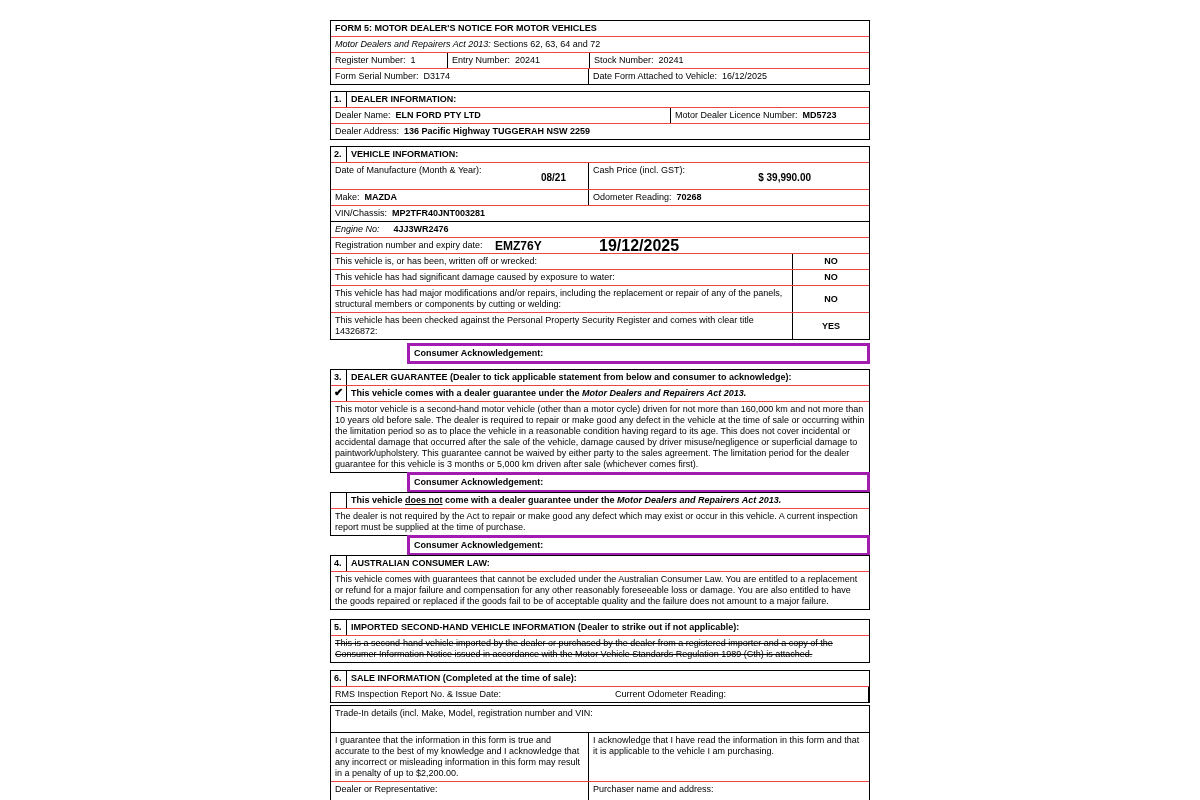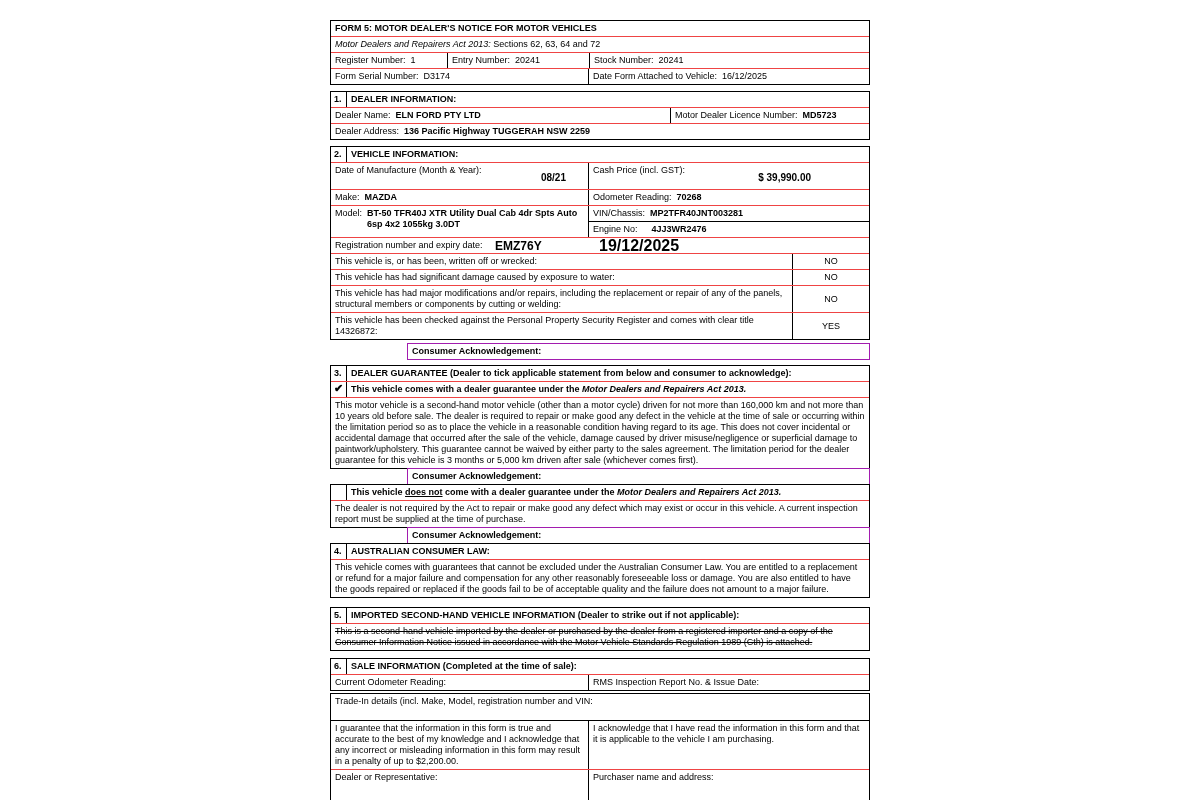--- a/index.html
+++ b/index.html
@@ -28,40 +28,40 @@
   .lbl { margin-right: 5px; }
   .val-b { font-weight: bold; }
   .vr { border-right: 1px solid #000; }
   .half-l { flex: 0 0 258px; }
   .half-r { flex: 1; }
   .gap6 { margin-top: 6px; }
   .gap7 { margin-top: 7px; }
   .gap3 { margin-top: 3px; }
   .overlap { margin-top: -1px; }
   .ack-box {
-    border: 1px solid #a21caf;
+    border: 3px solid #a21caf;
     margin-left: 77px;
     font-weight: bold;
     padding: 2px 4px;
     background: #fff;
   }
   .dom-row { min-height: 27px; }
   .dom-cell { position: relative; }
   .big-val {
     position: absolute; font-weight: bold; font-size: 10px; line-height: 15px;
   }
   .dom-val { right: 22px; top: 7px; }
   .price-val { right: 58px; top: 7px; }
   .rego-row { position: relative; min-height: 15px; }
   .rego-val { position: absolute; left: 164px; top: 2px; font-weight: bold; font-size: 12px; line-height: 12px; }
   .rego-exp { position: absolute; left: 268px; top: 2px; font-weight: bold; font-size: 16px; line-height: 12px; }
   .ans-cell {
     flex: 0 0 77px; border-left: 1px solid #000;
     display: flex; align-items: center; justify-content: center;
-    font-weight: normal;
+    font-weight: bold;
   }
   .q-text { flex: 1; padding: 2px 4px; }
   .tick-cell {
     width: 16px; flex: 0 0 16px; border-right: 1px solid #000;
     font-weight: bold; font-size: 11px; line-height: 11px;
     padding-top: 1px; text-align: center;
   }
   .stmt { flex: 1; padding: 2px 4px; font-weight: bold; }
   .para { padding: 2px 4px; }
   .stacked > .srow { display: flex; }
@@ -123,30 +123,26 @@
       <div class="cell half-r dom-cell">
         <span class="lbl">Cash Price (incl. GST):</span>
         <span class="big-val price-val">$ 39,990.00</span>
       </div>
     </div>
     <div class="row">
       <div class="cell vr half-l"><span class="lbl">Make:</span><span class="val-b">MAZDA</span></div>
       <div class="cell half-r"><span class="lbl">Odometer Reading:</span><span class="val-b">70268</span></div>
     </div>
     <div class="row">
-      <div class="cell vr half-l model-cell">
-        <span class="lbl">Model:</span>
-        <span class="mval">BT-50 TFR40J XTR Utility Dual Cab 4dr Spts Auto 6sp 4x2 1055kg 3.0DT</span>
-      </div>
       <div class="half-r stacked">
         <div class="srow">
             <div class="cell" style="flex:1;"><span class="lbl">VIN/Chassis:</span><span class="val-b">MP2TFR40JNT003281</span></div>
           </div>
         <div class="srow">
-            <div class="cell" style="flex:1;"><span class="lbl" style="margin-right:14px;">Engine No:</span><span class="val-b">4JJ3WR2476</span></div>
+            <div class="cell" style="flex:1;"><span class="lbl" style="margin-right:14px;font-style:italic;">Engine No:</span><span class="val-b">4JJ3WR2476</span></div>
           </div>
       </div>
     </div>
     <div class="row rego-row">
       <div class="cell" style="flex:1;">
         <span class="lbl">Registration number and expiry date:</span>
         <span class="rego-val">EMZ76Y</span>
         <span class="rego-exp">19/12/2025</span>
       </div>
     </div>
@@ -217,22 +213,22 @@
       <div class="para strike">This is a second-hand vehicle imported by the dealer or purchased by the dealer from a registered importer and a copy of the Consumer Information Notice issued in accordance with the Motor Vehicle Standards Regulation 1989 (Cth) is attached.</div>
     </div>
   </div>
 
   <div class="box gap7">
     <div class="row">
       <div class="num-cell">6.</div>
       <div class="sec-head">SALE INFORMATION (Completed at the time of sale):</div>
     </div>
     <div class="row">
+      <div class="cell half-r"><span class="lbl">RMS Inspection Report No. &amp; Issue Date:</span></div>
       <div class="cell vr half-l"><span class="lbl">Current Odometer Reading:</span></div>
-      <div class="cell half-r"><span class="lbl">RMS Inspection Report No. &amp; Issue Date:</span></div>
     </div>
   </div>
 
   <div class="box" style="margin-top:2px;">
     <div class="row tall26">
       <div class="cell" style="flex:1;"><span class="lbl">Trade-In details (incl. Make, Model, registration number and VIN:</span></div>
     </div>
   </div>
 
   <div class="box overlap">

